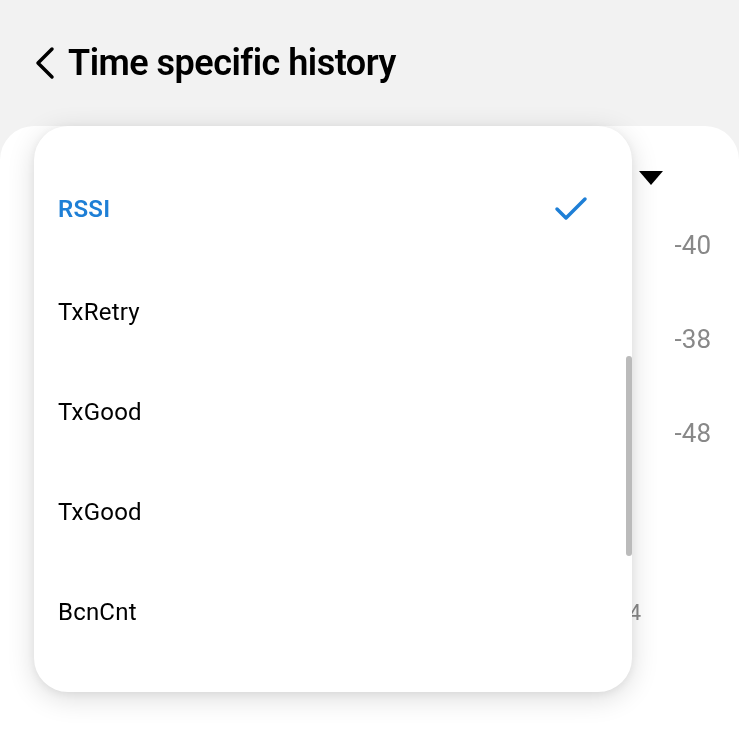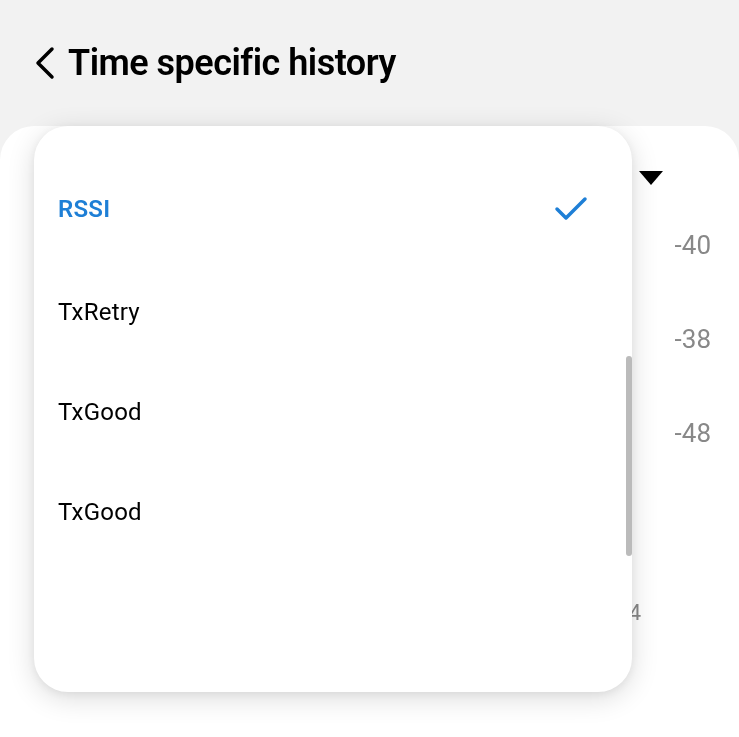--- a/index.html
+++ b/index.html
@@ -153,14 +153,17 @@
   </div>
   <div class="menu-item">
     <span class="menu-item-label">TxRetry</span>
   </div>
   <div class="menu-item">
     <span class="menu-item-label">TxGood</span>
   </div>
   <div class="menu-item">
     <span class="menu-item-label">TxGood</span>
   </div>
+  <div class="menu-item">
+    <span class="menu-item-label">BcnCnt</span>
+  </div>
   <div class="scrollbar-indicator"></div>
 </div>
 
 </body></html>

